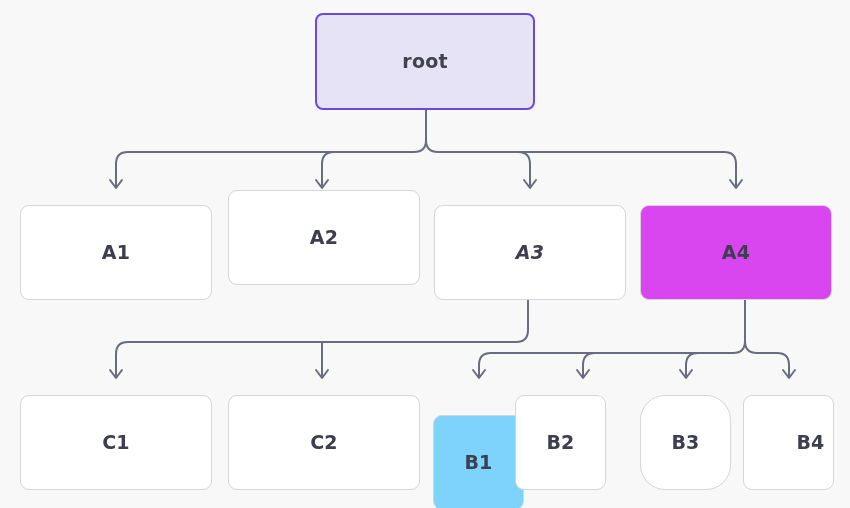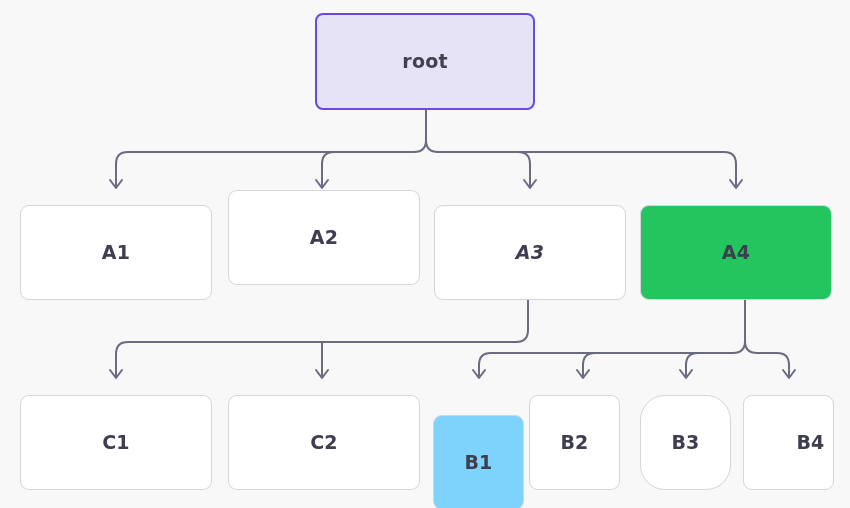--- a/index.html
+++ b/index.html
@@ -106,33 +106,33 @@
       </div>
       <div class="node" style="left: 20px; top: 205px; width: 192px; height: 95px; background: rgb(255, 255, 255); border-color: rgb(213, 213, 218);">
         <span class="node-label">A1</span>
       </div>
       <div class="node" style="left: 228px; top: 190px; width: 192px; height: 95px; background: rgb(255, 255, 255); border-color: rgb(213, 213, 218);">
         <span class="node-label">A2</span>
       </div>
       <div class="node" style="left: 434px; top: 205px; width: 192px; height: 95px; background: rgb(255, 255, 255); border-color: rgb(213, 213, 218); font-style: italic;">
         <span class="node-label">A3</span>
       </div>
-      <div class="node" style="left: 640px; top: 205px; width: 192px; height: 95px; background: #22c55e; border-color: rgb(213, 213, 218);">
+      <div class="node" style="left: 640px; top: 205px; width: 192px; height: 95px; background: #d946ef; border-color: rgb(213, 213, 218);">
         <span class="node-label">A4</span>
       </div>
       <div class="node" style="left: 20px; top: 395px; width: 192px; height: 95px; background: rgb(255, 255, 255); border-color: rgb(213, 213, 218);">
         <span class="node-label">C1</span>
       </div>
       <div class="node" style="left: 228px; top: 395px; width: 192px; height: 95px; background: rgb(255, 255, 255); border-color: rgb(213, 213, 218);">
         <span class="node-label">C2</span>
       </div>
       <div class="node" style="left: 433px; top: 415px; width: 91px; height: 95px; background: #7dd3fc; border-color: rgb(213, 213, 218); align-items: center;">
         <span class="node-label">B1</span>
       </div>
-      <div class="node" style="left: 529px; top: 395px; width: 91px; height: 95px; background: rgb(255, 255, 255); border-color: rgb(213, 213, 218);">
+      <div class="node" style="left: 515px; top: 395px; width: 91px; height: 95px; background: rgb(255, 255, 255); border-color: rgb(213, 213, 218);">
         <span class="node-label">B2</span>
       </div>
       <div class="node" style="left: 640px; top: 395px; width: 91px; height: 95px; background: rgb(255, 255, 255); border-color: rgb(213, 213, 218); border-radius: 25px;">
         <span class="node-label">B3</span>
       </div>
       <div class="node" style="left: 743px; top: 395px; width: 91px; height: 95px; background: rgb(255, 255, 255); border-color: rgb(213, 213, 218); padding-left: 44px;">
         <span class="node-label">B4</span>
       </div>
     </div>
 

